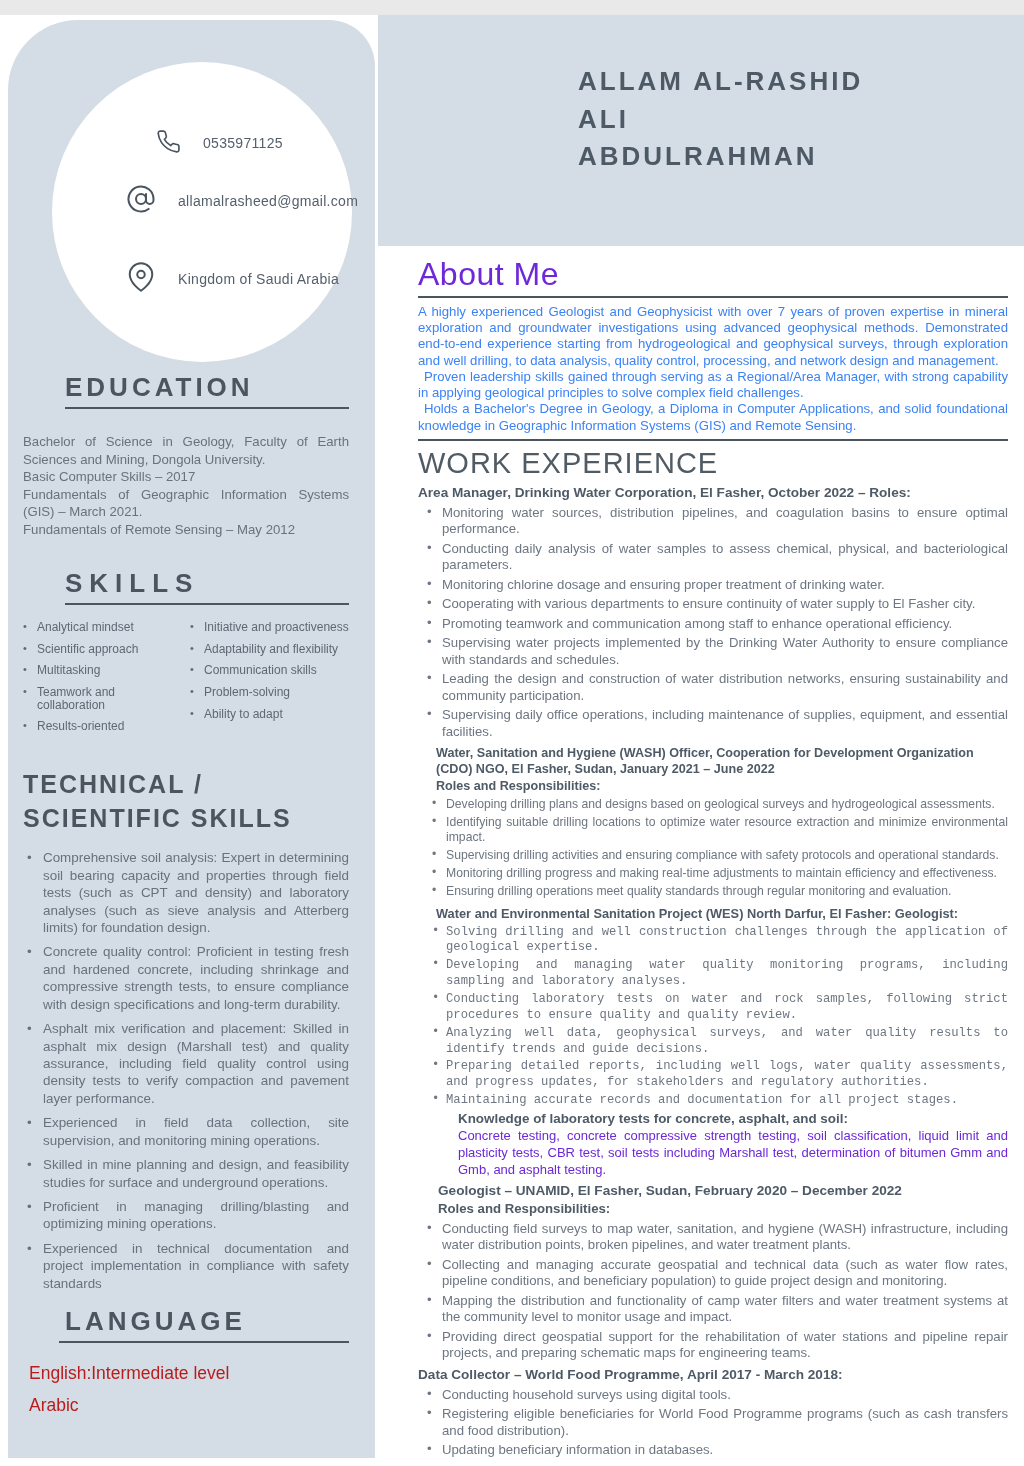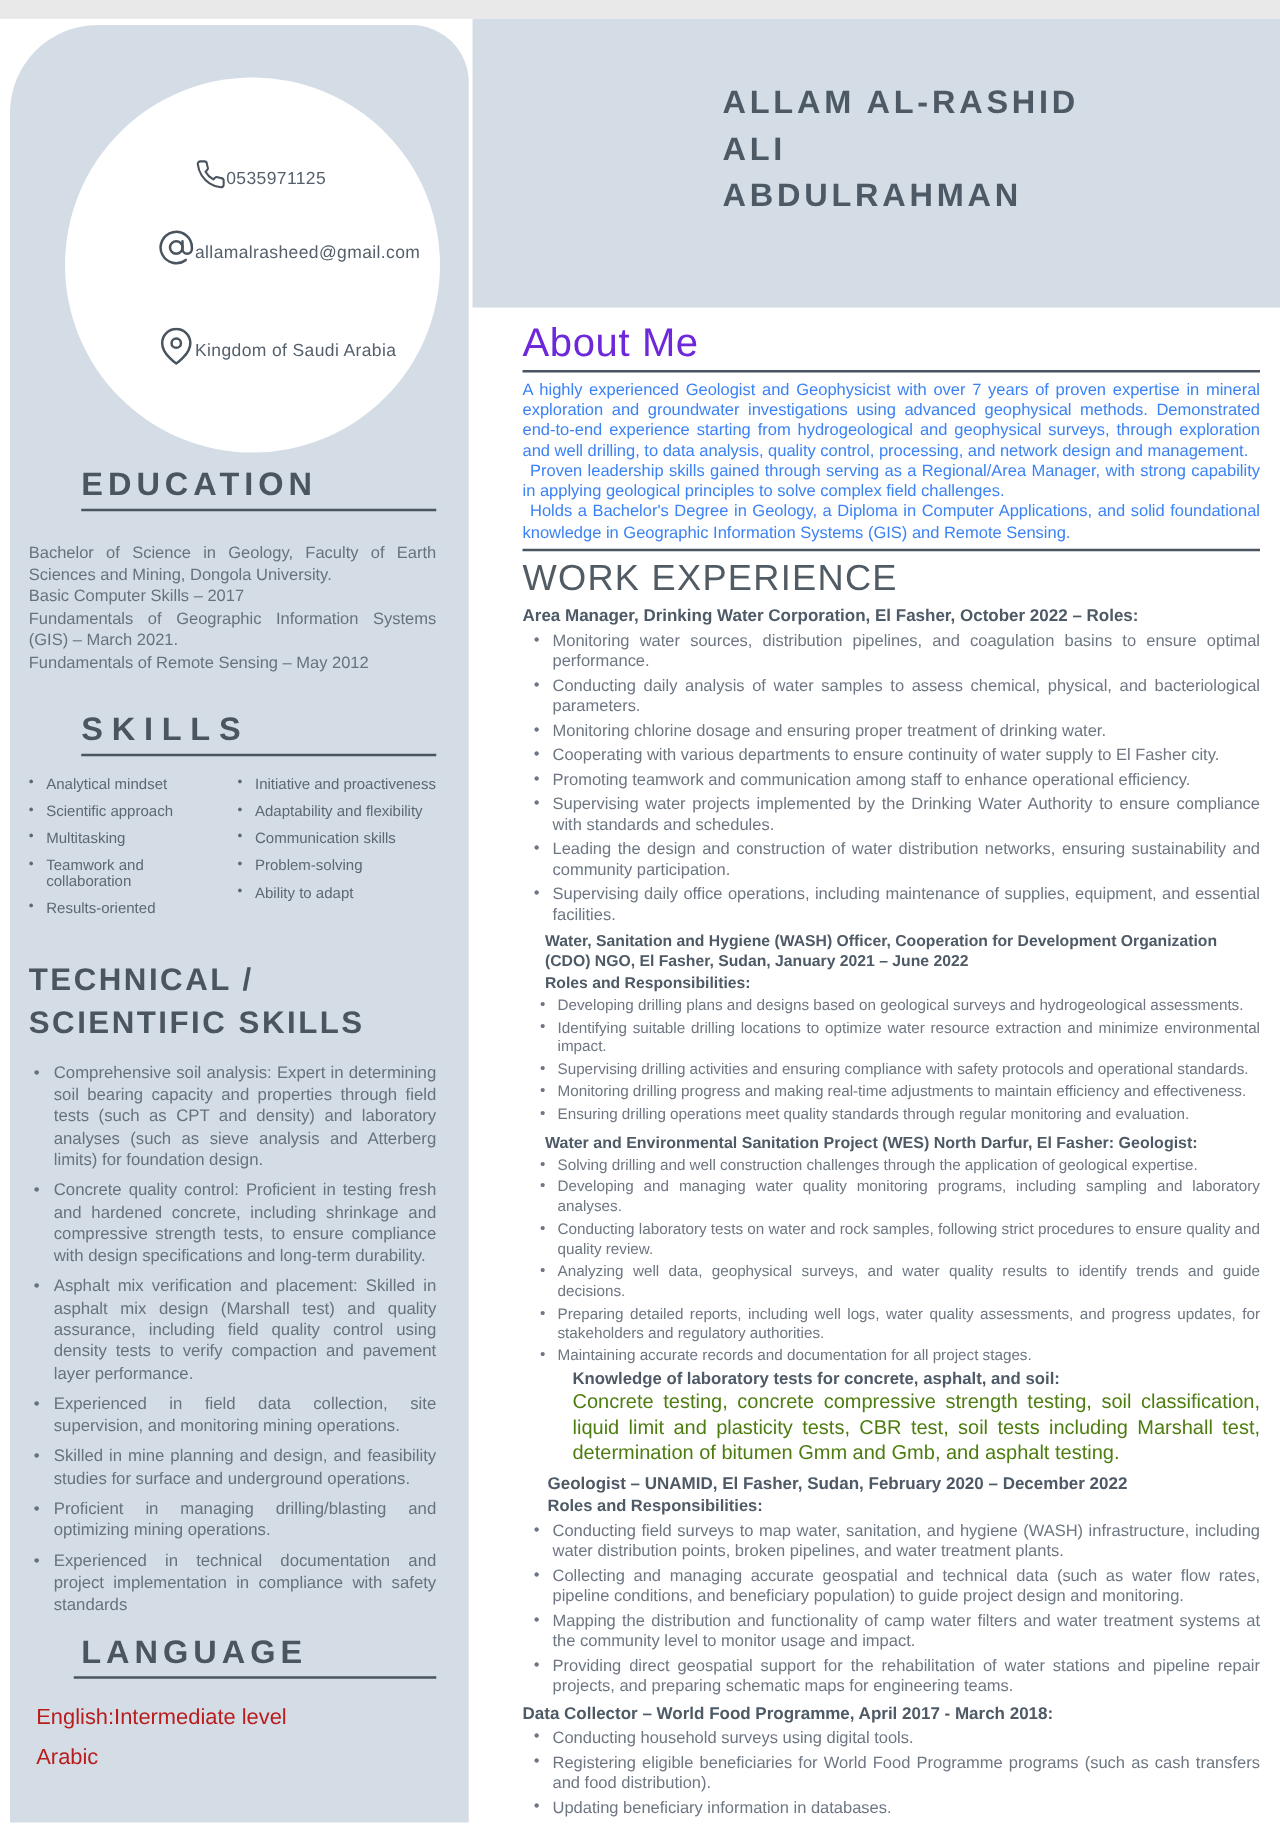--- a/index.html
+++ b/index.html
@@ -13,21 +13,21 @@
   html,body{width:1024px;height:1466px;background:#ffffff;overflow:hidden;
     font-family:"Liberation Sans", sans-serif;color:var(--body);}
   .topstrip{position:absolute;top:0;left:0;width:1024px;height:15px;background:var(--strip);}
   .page{position:absolute;top:15px;left:0;width:1024px;height:1451px;display:flex;}
 
   
   .sidebar{width:367px;margin-left:8px;margin-top:5px;height:1438px;
     background:var(--panel);border-radius:70px 46px 0 0;position:relative;}
   .photo-circle{position:absolute;top:42px;left:44px;width:300px;height:300px;border-radius:50%;
     background:#ffffff;display:flex;flex-direction:column;justify-content:center;padding-left:74px;}
-  .contact-row{display:flex;align-items:center;gap:0;color:#4e5a66;text-align:right;}
+  .contact-row{display:flex;align-items:center;gap:22px;color:#4e5a66;text-align:right;}
   .contact-row.phone{margin-left:30px;margin-bottom:26px;}
   .contact-row.email{margin-bottom:44px;}
   .contact-row svg{flex:0 0 auto;stroke:#49545f;}
   .contact-text{font-size:14px;letter-spacing:.3px;color:#555f6b;}
 
   .side-body{position:absolute;top:352px;left:0;width:100%;padding:0 26px 0 15px;}
   .side-h2{font-size:26px;font-weight:600;letter-spacing:4px;color:var(--heading);margin-left:42px;}
   .side-h2-rule{border-bottom:2px solid var(--rule);margin-left:42px;margin-top:4px;}
   .edu-lines{margin-top:24px;font-size:13.2px;line-height:1.33;text-align:justify;color:#67727e;}
   .skills-wrap{margin-top:16px;display:flex;gap:8px;font-size:12px;line-height:1.05;color:#5d6874;}
@@ -59,21 +59,21 @@
   .job-h3{font-size:13.6px;font-weight:700;color:#4e5a66;line-height:1.3;margin-top:4px;}
   .job-h3.inset{margin-left:18px;}
   .job-h4{font-size:12.6px;font-weight:700;color:#4e5a66;margin-left:18px;line-height:1.35;}
   .bullets{list-style:none;color:#6d7682;}
   .bullets li{font-size:13.2px;line-height:1.25;text-align:justify;position:relative;
     padding-left:24px;margin:3px 0;}
   .bullets li::before{content:"•";position:absolute;left:9px;top:-1px;color:#6d7682;}
   .bullets.small li{font-size:12.2px;line-height:1.3;margin:2px 0;padding-left:28px;}
   .bullets.small li::before{left:14px;}
   .note-title{font-size:13.4px;font-weight:700;color:#4e5a66;margin-left:40px;line-height:1.25;}
-  .note-body{font-size:16px;line-height:1.3;text-align:justify;color:#4d7c0f;
+  .note-body{font-size:13px;line-height:1.3;text-align:justify;color:#6d28d9;
     margin-left:40px;margin-bottom:2px;}
 </style>
 </head>
 <body>
 
 <div class="topstrip"></div>
 
 <div class="page">
 
   <aside class="sidebar">
@@ -220,21 +220,21 @@
           <li>Developing drilling plans and designs based on geological surveys and hydrogeological assessments.</li>
               <li>Identifying suitable drilling locations to optimize water resource extraction and minimize environmental impact.</li>
               <li>Supervising drilling activities and ensuring compliance with safety protocols and operational standards.</li>
               <li>Monitoring drilling progress and making real-time adjustments to maintain efficiency and effectiveness.</li>
               <li>Ensuring drilling operations meet quality standards through regular monitoring and evaluation.</li>
             </ul>
         </div>
 
         <div style="margin-top:6px;">
           <h3 class="job-h3 inset" style="font-size:12.8px;">Water and Environmental Sanitation Project (WES) North Darfur, El Fasher: Geologist:</h3>
-          <ul class="bullets small" style="font-size:12.6px;">
+          <ul class="bullets small" style="font-size:12.6px;font-family:Liberation Mono, monospace;">
 
           <li>Solving drilling and well construction challenges through the application of geological expertise.</li>
               <li>Developing and managing water quality monitoring programs, including sampling and laboratory analyses.</li>
               <li>Conducting laboratory tests on water and rock samples, following strict procedures to ensure quality and quality review.</li>
               <li>Analyzing well data, geophysical surveys, and water quality results to identify trends and guide decisions.</li>
               <li>Preparing detailed reports, including well logs, water quality assessments, and progress updates, for stakeholders and regulatory authorities.</li>
               <li>Maintaining accurate records and documentation for all project stages.</li>
             </ul>
         </div>
 

